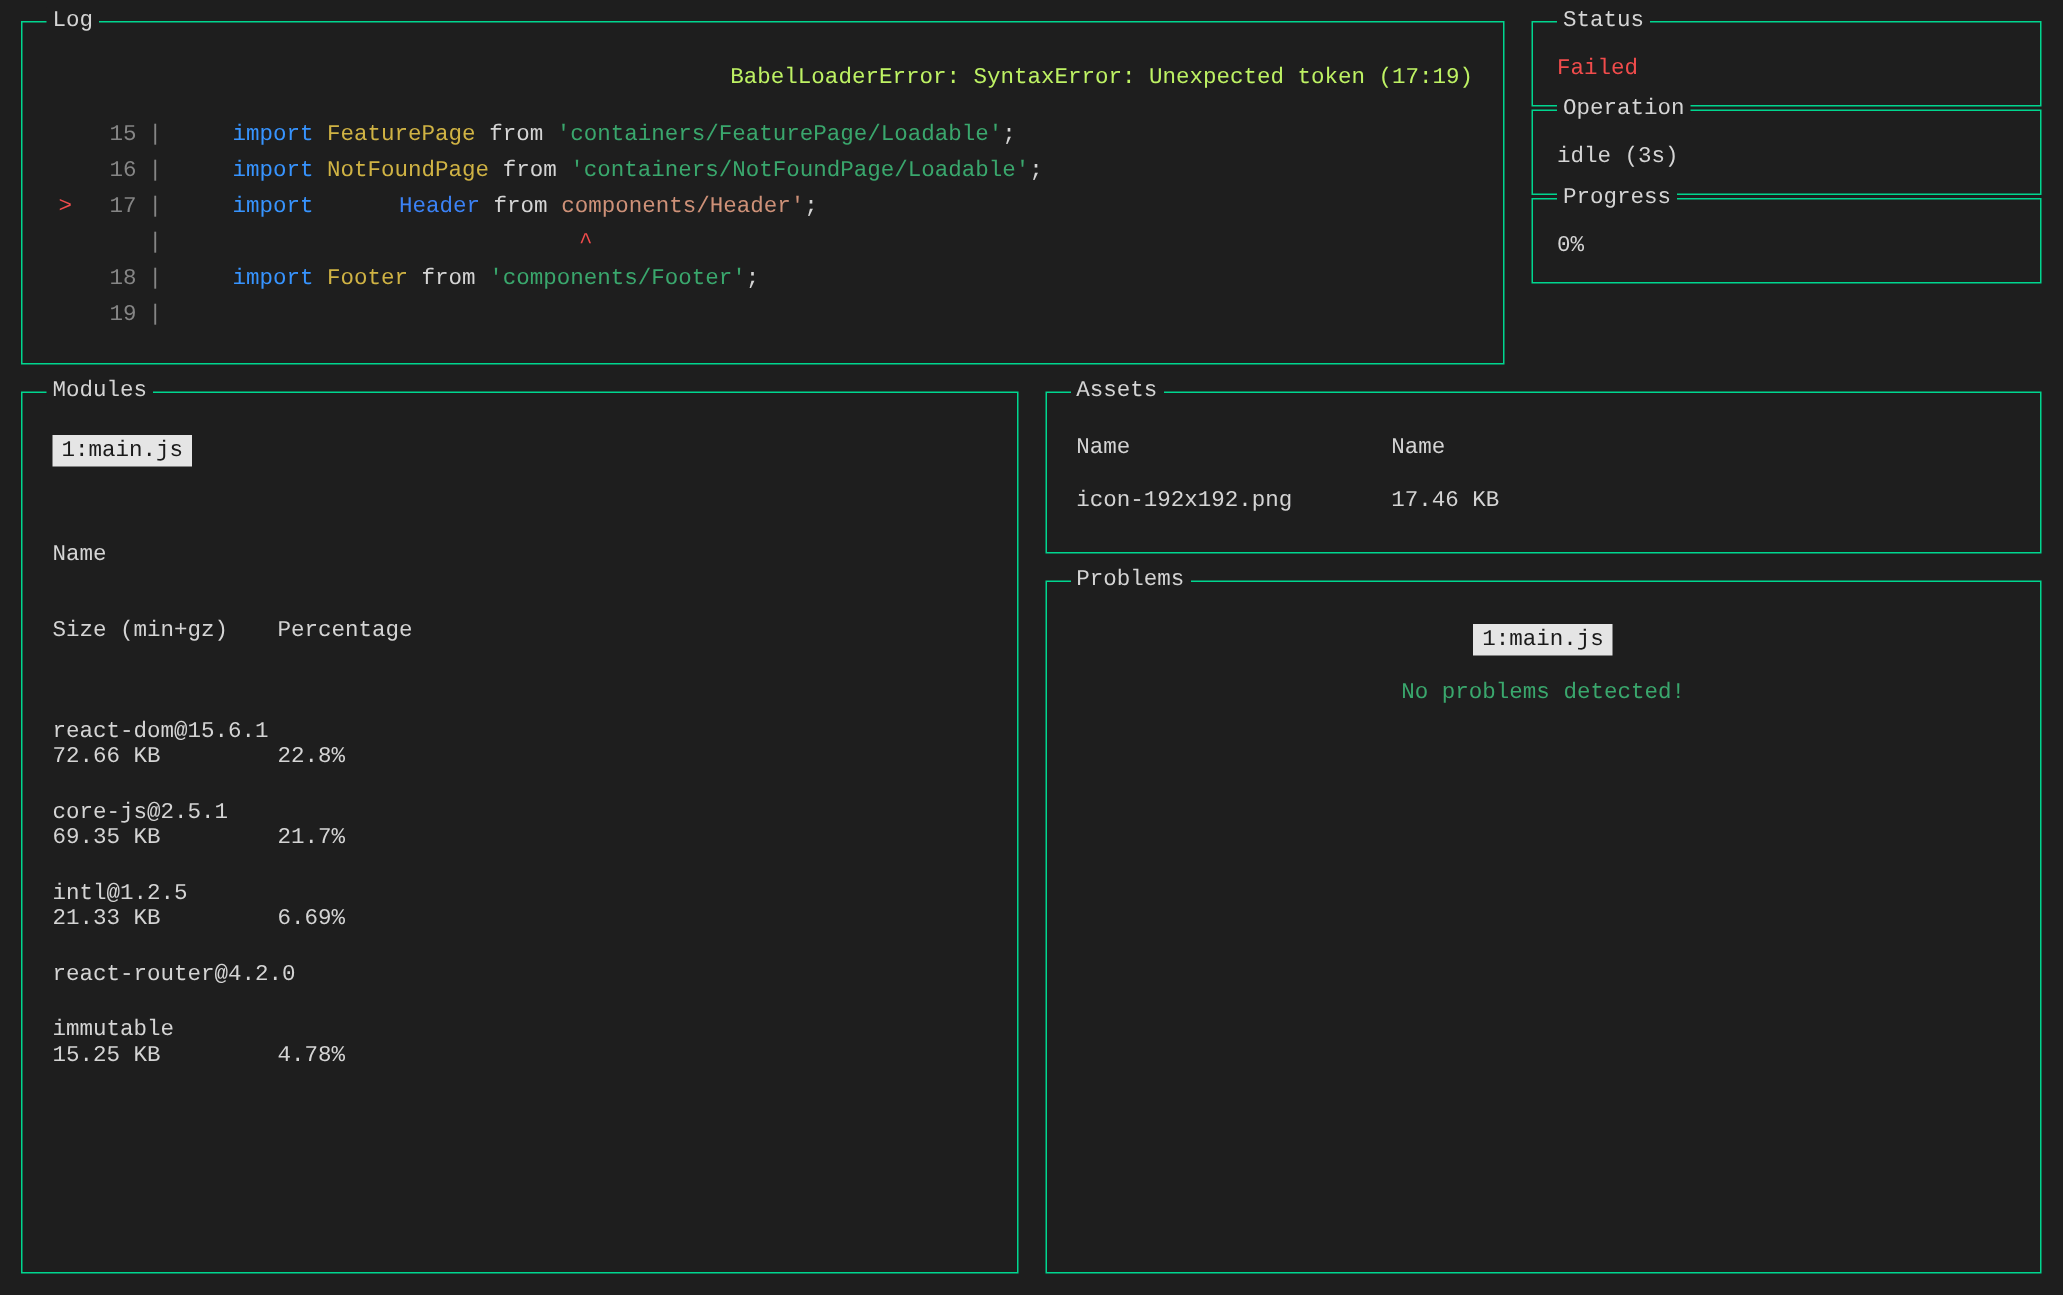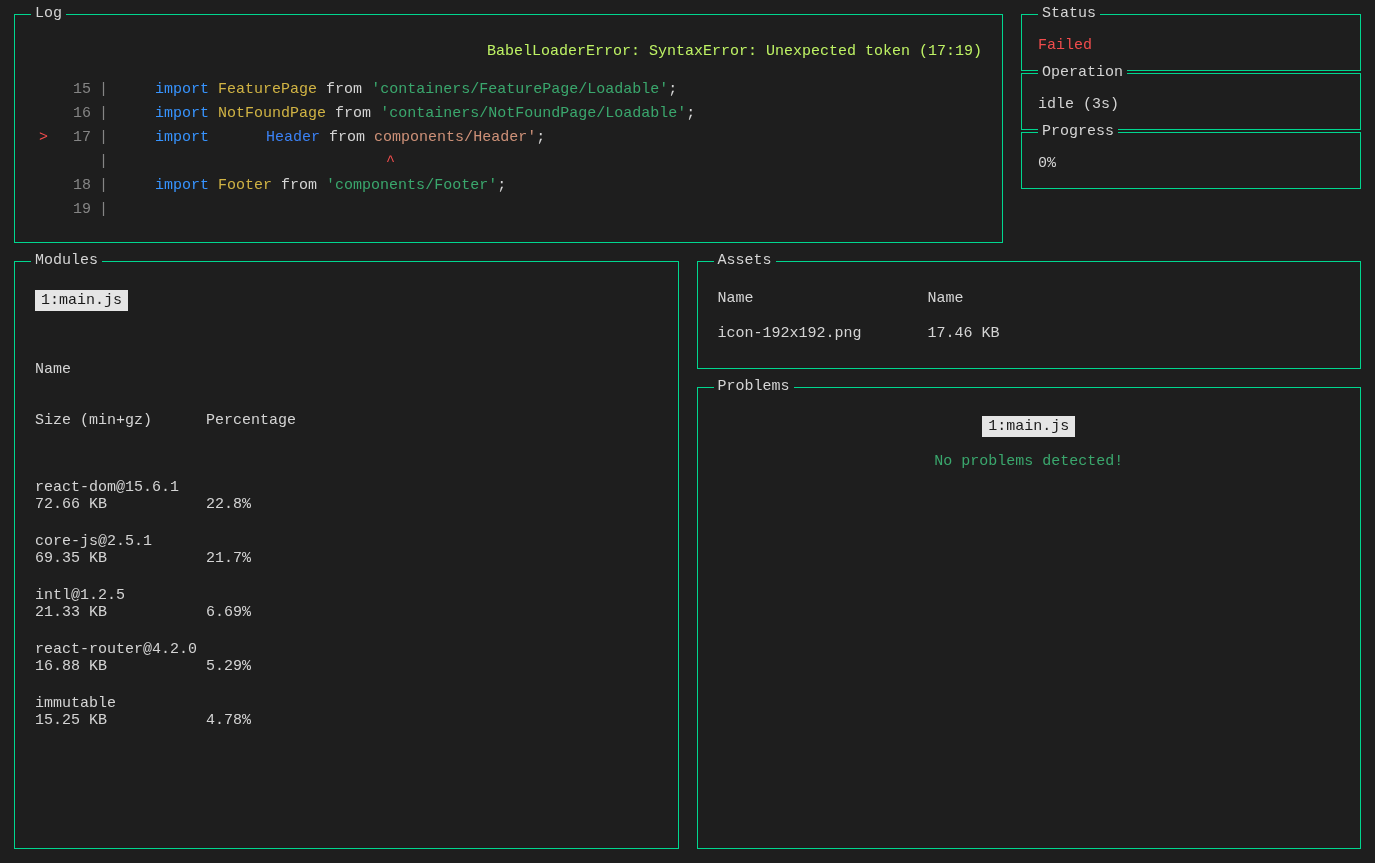--- a/index.html
+++ b/index.html
@@ -89,21 +89,21 @@
 .badge {
   background: #e5e5e5;
   color: #1a1a1a;
   padding: 2px 6px;
   display: inline-block;
   margin-bottom: 16px;
 }
 .mod-headers { margin-bottom: 16px; }
 .mod-row { margin-bottom: 20px; }
 .mod-name { color: #d4d4d4; }
-.mod-meta { display: flex; gap: 21px; }
+.mod-meta { display: flex; }
 .mod-size { width: 150px; }
 .asset-headers { display: flex; margin-bottom: 18px; }
 .asset-row { display: flex; margin-bottom: 6px; }
 .asset-name { width: 210px; }
 .no-problems { color: #3aa76d; }
 .pre { white-space: pre; }
 </style>
 </head>
 <body>
 
@@ -166,24 +166,20 @@
           </div>
           <div class="mod-row">
             <div class="mod-name">intl@1.2.5</div>
             <div class="mod-meta">
               <span class="mod-size">21.33 KB</span>
               <span>6.69%</span>
             </div>
           </div>
           <div class="mod-row">
             <div class="mod-name">react-router@4.2.0</div>
-            <div class="mod-meta">
-              <span class="mod-size">16.88 KB</span>
-              <span>5.29%</span>
-            </div>
           </div>
           <div class="mod-row">
             <div class="mod-name">immutable</div>
             <div class="mod-meta">
               <span class="mod-size">15.25 KB</span>
               <span>4.78%</span>
             </div>
           </div>
         </div>
     </div>

